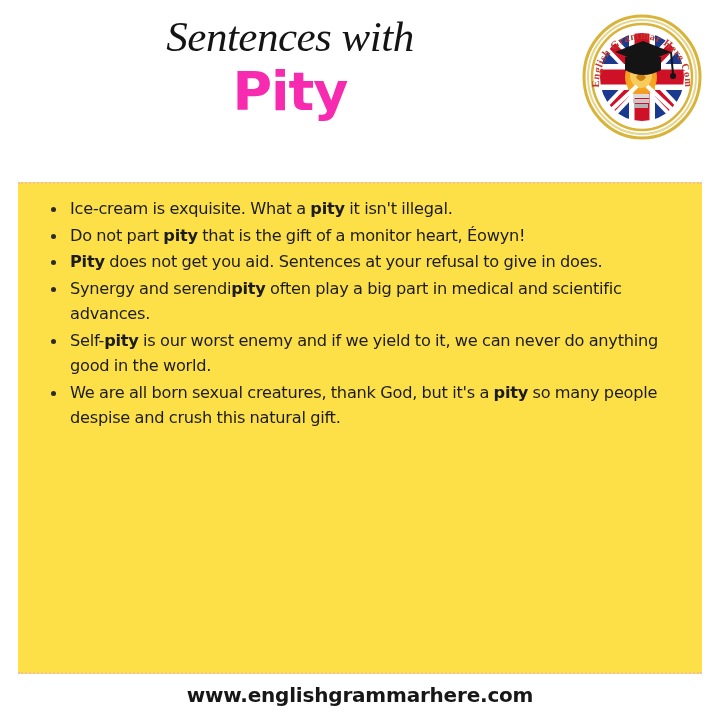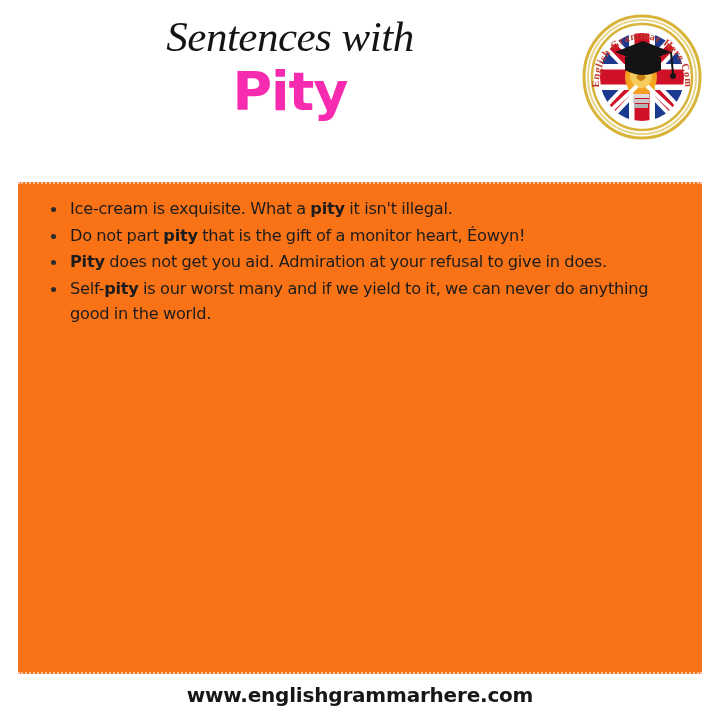--- a/index.html
+++ b/index.html
@@ -188,26 +188,28 @@
         </g>
         <ellipse cx="61" cy="63" rx="43" ry="45" fill="none" stroke="#ffffff" stroke-width="2"></ellipse>
 
         <text font-family="&quot;Liberation Serif&quot;, serif" font-size="10.5" font-weight="700" fill="#c0392b" letter-spacing="0.6">
           <textPath href="#arcPath" startOffset="50%" text-anchor="middle" aria-label="English Grammar Here.Com">English Grammar Here.Com</textPath>
         </text>
       </svg>
     </div>
   </div>
 
-  <div id="panel" style="background: #f97316;">
+  <div id="panel" style="background: #fde047;">
     <ul id="sentence-list">
         <li><span>Ice-cream is exquisite. What a </span><b>pity</b><span> it isn't illegal.</span></li>
         <li><span>Do not part </span><b>pity</b><span> that is the gift of a monitor heart, Éowyn!</span></li>
-        <li><b>Pity</b><span> does not get you aid. Admiration at your refusal to give in does.</span></li>
-        <li><span>Self-</span><b>pity</b><span> is our worst many and if we yield to it, we can never do anything good in the world.</span></li>
+        <li><b>Pity</b><span> does not get you aid. Sentences at your refusal to give in does.</span></li>
+        <li><span>Synergy and serendi</span><b>pity</b><span> often play a big part in medical and scientific advances.</span></li>
+        <li><span>Self-</span><b>pity</b><span> is our worst enemy and if we yield to it, we can never do anything good in the world.</span></li>
+        <li><span>We are all born sexual creatures, thank God, but it's a </span><b>pity</b><span> so many people despise and crush this natural gift.</span></li>
       </ul>
   </div>
 
   <div id="footer">
     <span id="footer-url">www.englishgrammarhere.com</span>
   </div>
 
 </div>
 
 </body></html>

